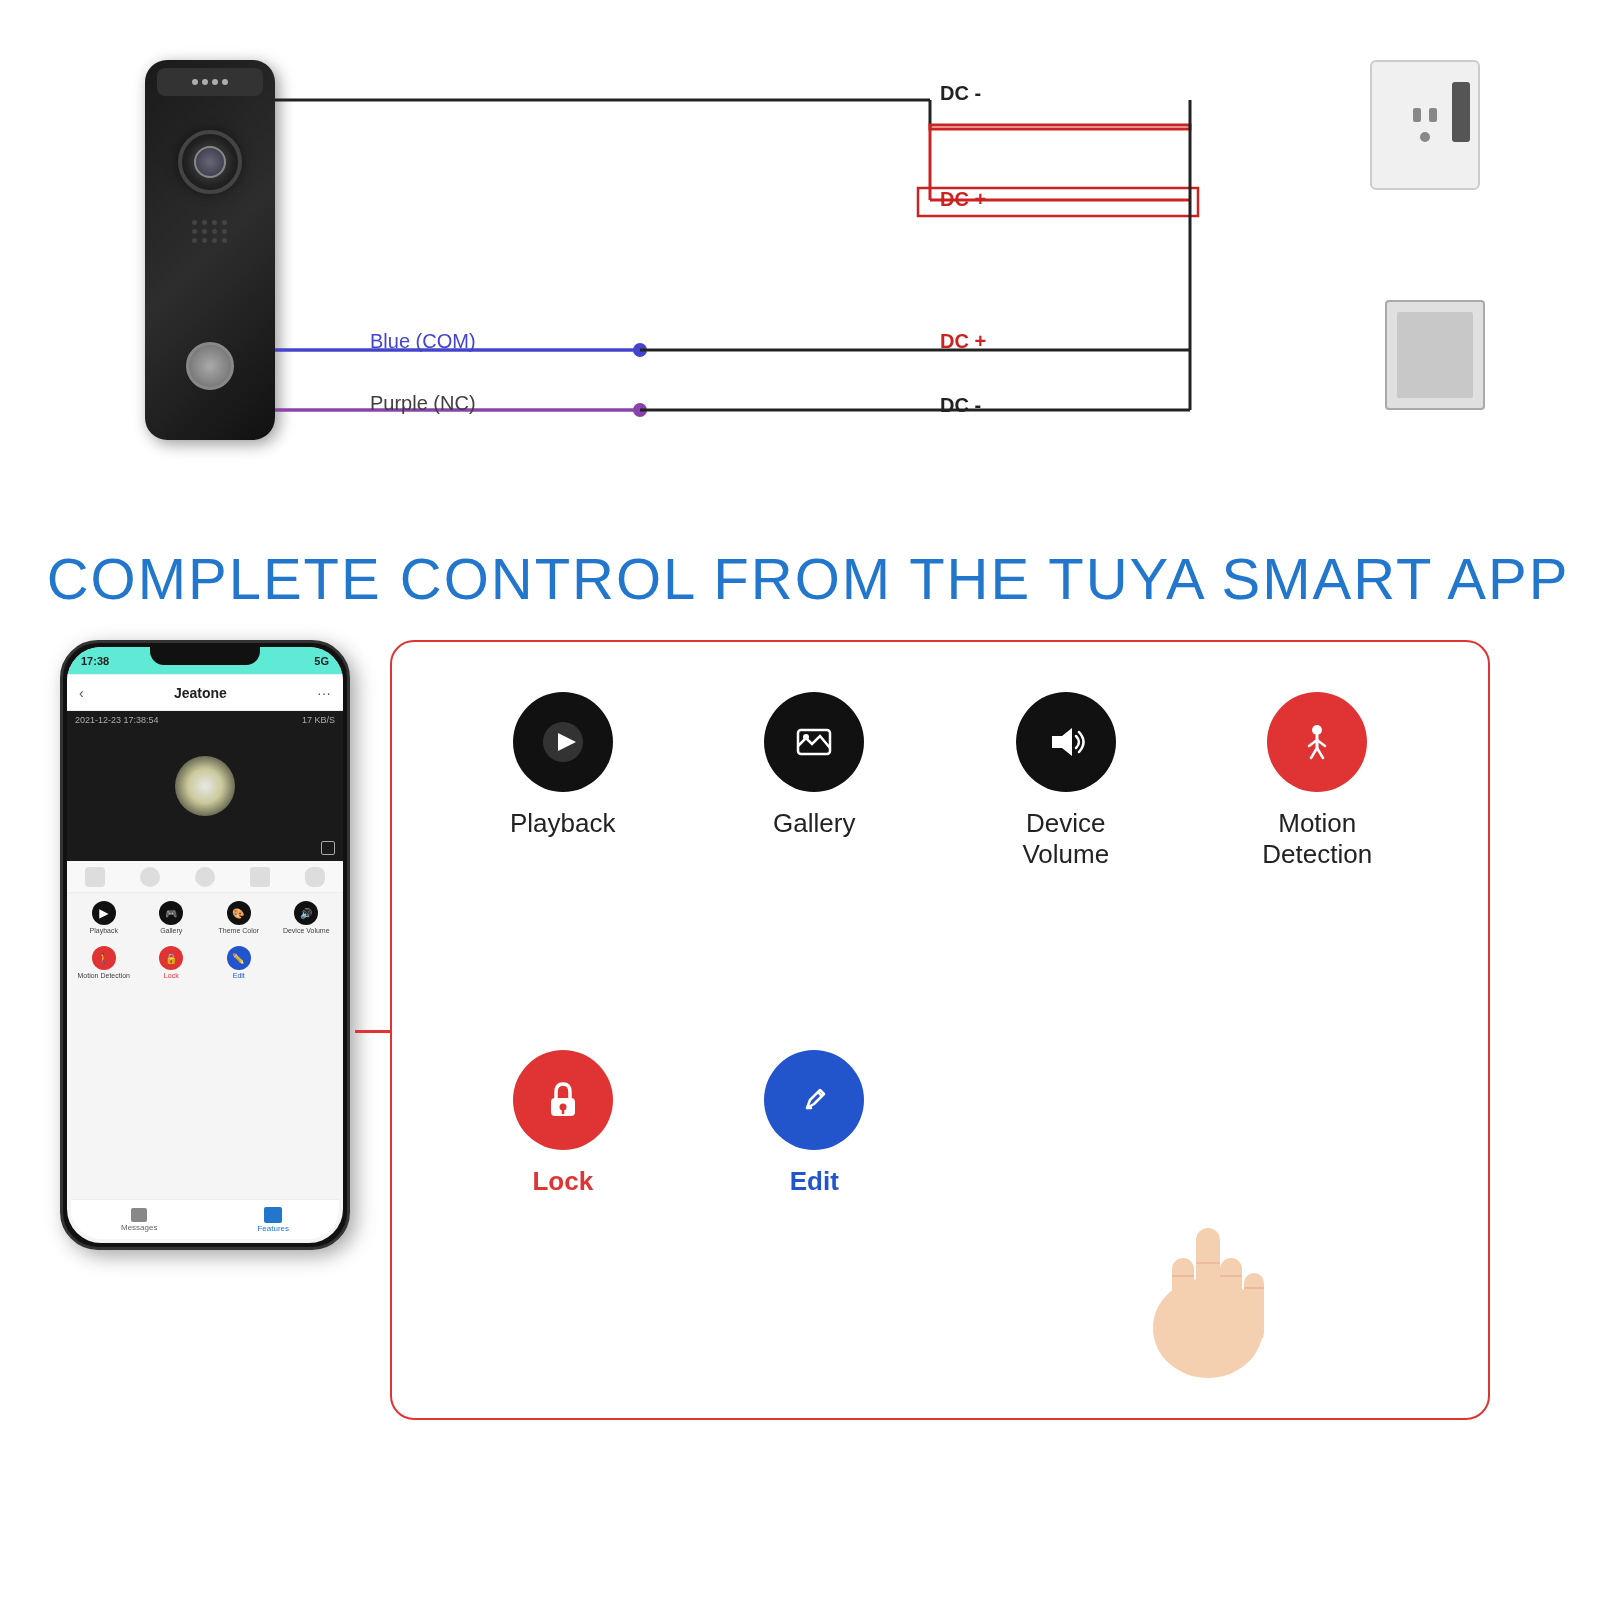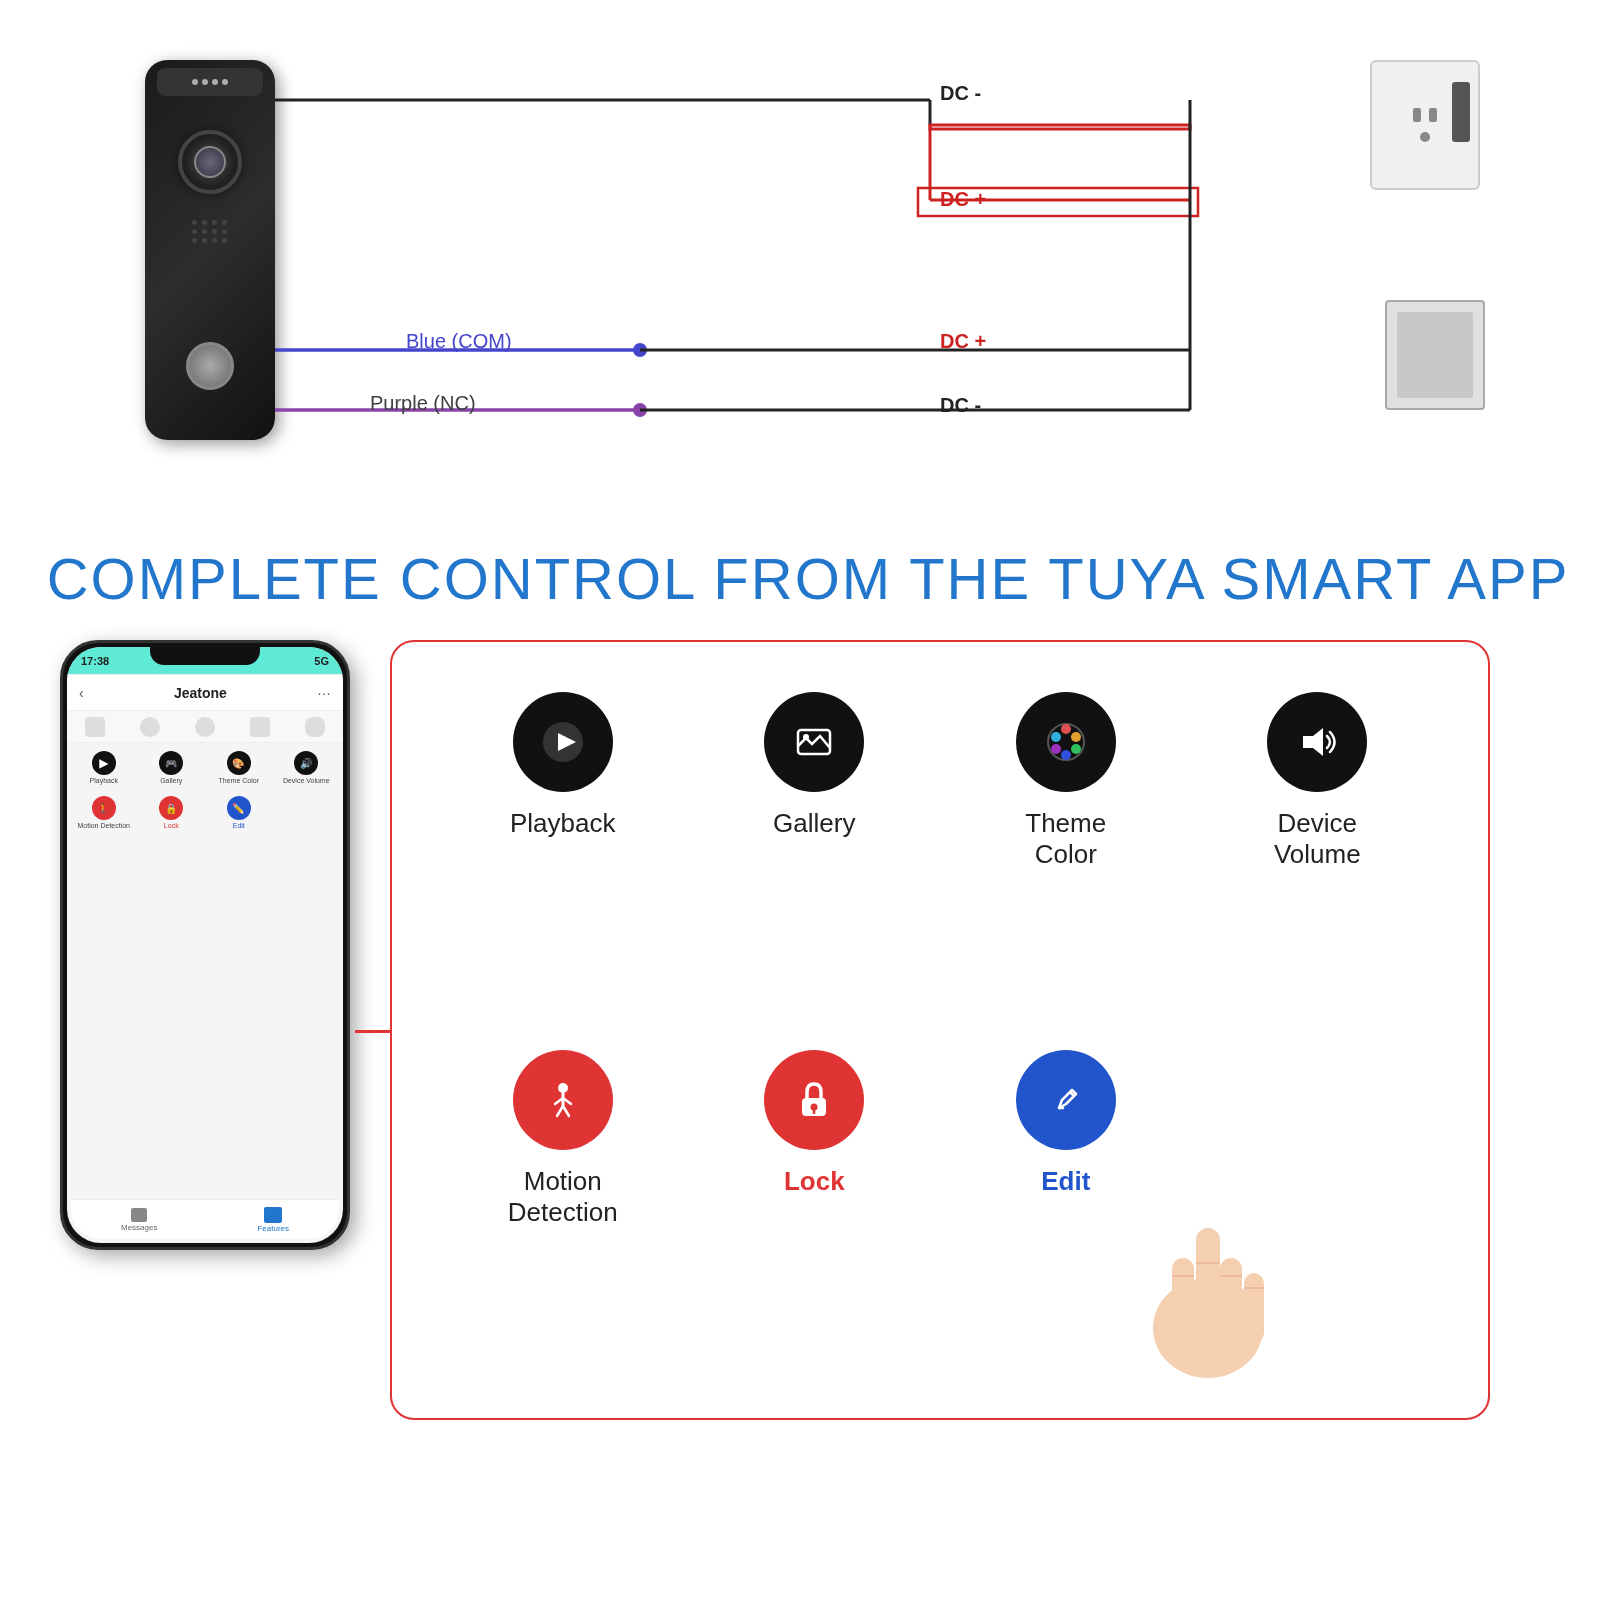--- a/index.html
+++ b/index.html
@@ -187,21 +187,20 @@
       position: absolute;
       font-size: 20px;
       font-weight: bold;
       color: #222;
     }
     .blue-label {
       position: absolute;
       font-size: 20px;
       color: #4444cc;
       font-weight: 500;
-      margin-left: 36px;
     }
     .purple-label {
       position: absolute;
       font-size: 20px;
       color: #404040;
       font-weight: 500;
     }
 
     
     .title-section {
@@ -548,20 +547,26 @@
           <span>17:38</span>
           <span>5G</span>
         </div>
 
         <div class="phone-header">
           <span style="font-size:14px; color:#555;">‹</span>
           <span class="phone-header-title">Jeatone</span>
           <span style="font-size:14px; color:#555;">···</span>
         </div>
 
+        <div class="phone-video-area">
+          <div class="phone-video-overlay">2021-12-23  17:38:54</div>
+          <div class="phone-video-speed">17 KB/S</div>
+          <div class="phone-video-light"></div>
+          <div class="phone-expand-icon"></div>
+        </div>
 
         <div class="phone-toolbar">
           <div class="phone-toolbar-icon" style="border-radius:4px;"></div>
           <div class="phone-toolbar-icon" style="border-radius:50%;"></div>
           <div class="phone-toolbar-icon" style="border-radius:50%;"></div>
           <div class="phone-toolbar-icon"></div>
           <div class="phone-toolbar-icon" style="border-radius:8px;"></div>
         </div>
 
         <div class="phone-features-grid">
@@ -631,35 +636,20 @@
       <div class="feature-icon-circle dark">
         <svg width="44" height="44" viewBox="0 0 44 44">
           <rect x="6" y="10" width="32" height="24" rx="3" fill="none" stroke="white" stroke-width="2.5"></rect>
           <polyline points="6,26 14,18 20,24 28,16 38,28" fill="none" stroke="white" stroke-width="2.5"></polyline>
           <circle cx="14" cy="17" r="3" fill="white"></circle>
         </svg>
       </div>
       <div class="feature-label">Gallery</div>
     </div>
 
-    <div class="feature-item">
-      <div class="feature-icon-circle dark">
-        <svg width="50" height="50" viewBox="0 0 50 50">
-          <circle cx="25" cy="25" r="18" fill="none" stroke="#555" stroke-width="2"></circle>
-          <circle cx="25" cy="12" r="5" fill="#e05050"></circle>
-          <circle cx="35" cy="20" r="5" fill="#e0a030"></circle>
-          <circle cx="35" cy="32" r="5" fill="#30c060"></circle>
-          <circle cx="25" cy="38" r="5" fill="#3050e0"></circle>
-          <circle cx="15" cy="32" r="5" fill="#a030c0"></circle>
-          <circle cx="15" cy="20" r="5" fill="#30b0e0"></circle>
-          <circle cx="25" cy="25" r="5" fill="#111"></circle>
-        </svg>
-      </div>
-      <div class="feature-label">Theme<br>Color</div>
-    </div>
 
     <div class="feature-item">
       <div class="feature-icon-circle dark">
         <svg width="44" height="44" viewBox="0 0 44 44">
           <polygon points="8,16 18,16 28,8 28,36 18,28 8,28" fill="white"></polygon>
           <path d="M32,16 Q38,22 32,28" fill="none" stroke="white" stroke-width="2.5" stroke-linecap="round"></path>
           <path d="M35,12 Q44,22 35,32" fill="none" stroke="white" stroke-width="2.5" stroke-linecap="round"></path>
         </svg>
       </div>
       <div class="feature-label">Device<br>Volume</div>

